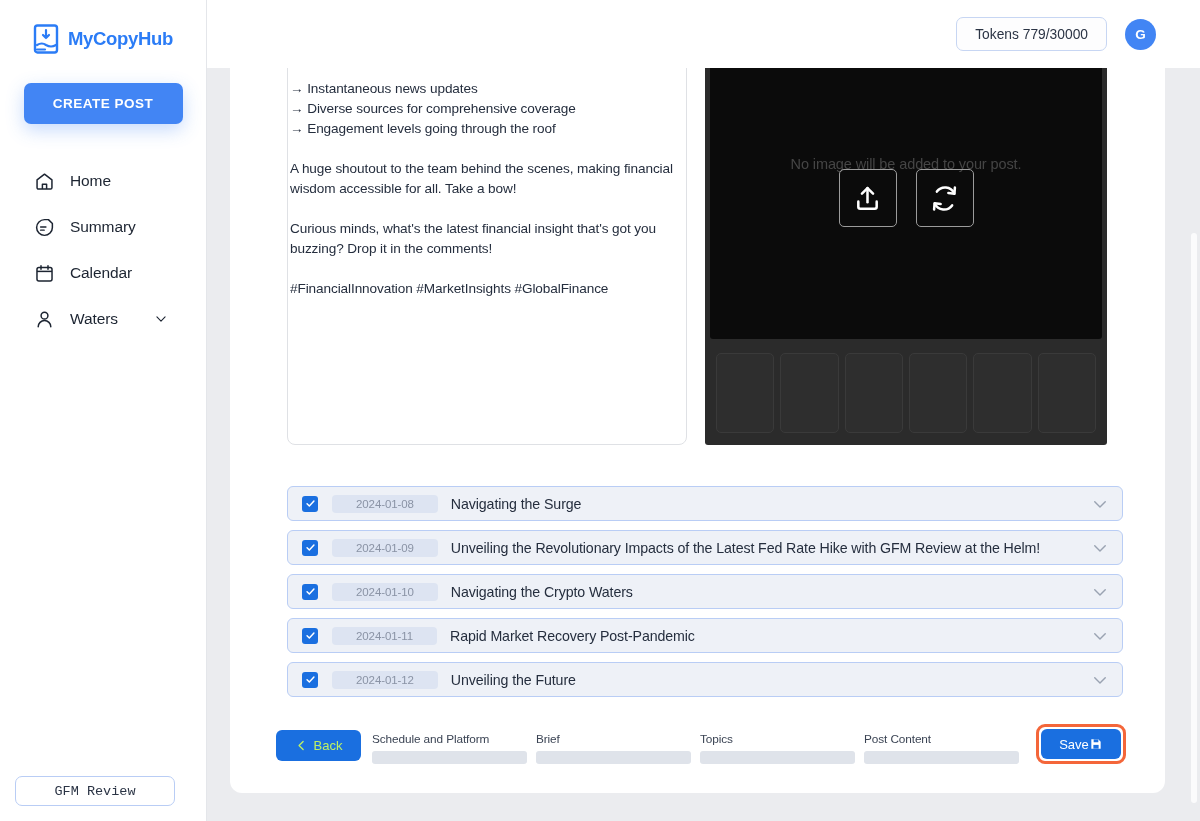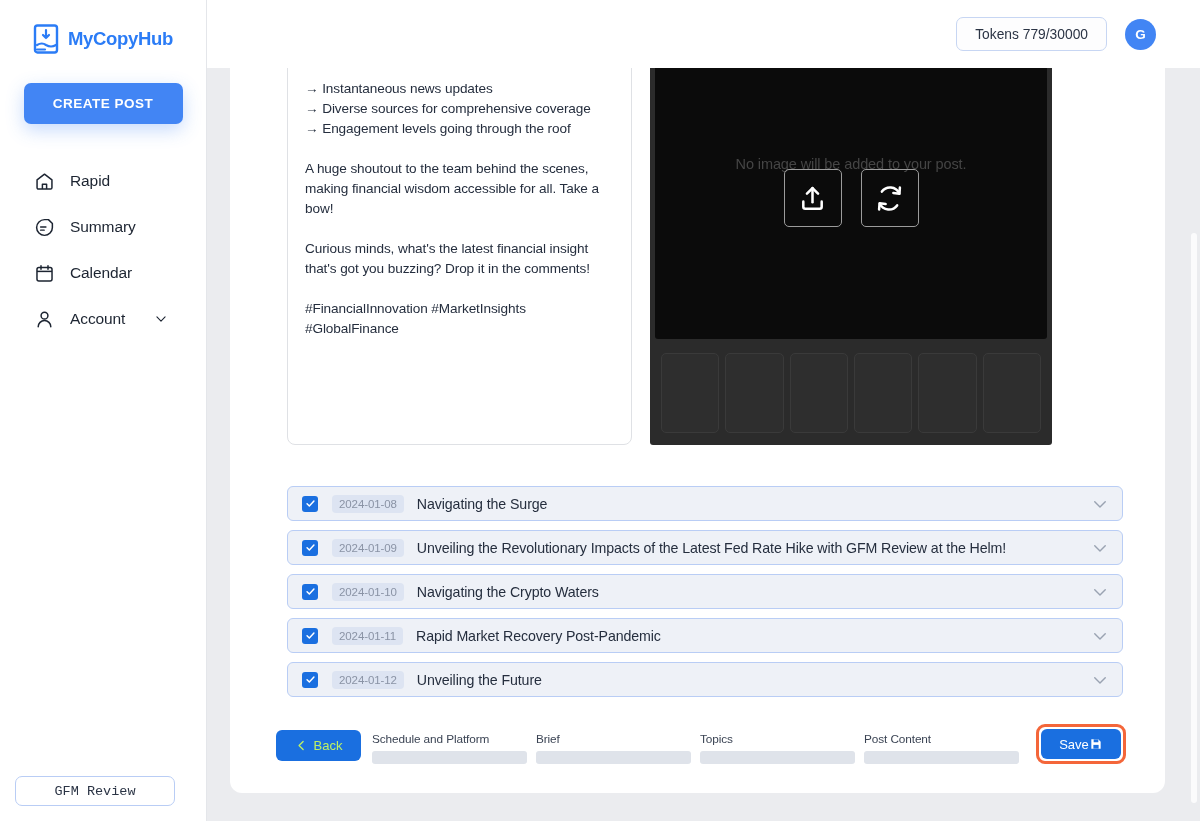--- a/index.html
+++ b/index.html
@@ -161,25 +161,25 @@
     position: absolute;
     left: 57px;
     top: 16px;
     width: 822px;
     display: flex;
     gap: 18px;
   }
 
   
   .editor-box {
-    width: 345px;
+    width: 400px;
     height: 388px;
     border: 1px solid #dfe1e5;
     border-radius: 8px;
-    padding: 21px 13px 13px 17px;
+    padding: 21px 13px 13px 2px;
     overflow: hidden;
   }
   .editor-text {
     font-size: 13.6px;
     line-height: 20px;
     color: #252e3e;
     white-space: pre-wrap;
     letter-spacing: -0.1px;
   }
 
@@ -279,21 +279,21 @@
     cursor: pointer;
   }
   .row-checkbox svg { display:block; width: 11px; height: 11px; color:#ffffff; }
   .row-date {
     margin-left: 14px;
     flex: none;
     background: #dde4f2;
     color: #8a93a5;
     font-size: 11.5px;
     border-radius: 4px;
-    padding: 3px 7px;
+    padding: 3px 24px;
     letter-spacing: -0.1px;
   }
   .row-title {
     margin-left: 13px;
     font-size: 14.2px;
     color: #252e3e;
     letter-spacing: -0.1px;
     white-space: nowrap;
     overflow: hidden;
     text-overflow: ellipsis;
@@ -431,21 +431,21 @@
 
     <nav class="nav">
 
       <div class="nav-item">
         <span class="nav-icon">
           <svg viewBox="0 0 24 24" fill="none" xmlns="http://www.w3.org/2000/svg">
             <path d="M3.5 10.2 L12 3.6 L20.5 10.2 V19 a1.6 1.6 0 0 1-1.6 1.6 H5.1 A1.6 1.6 0 0 1 3.5 19 Z" stroke="currentColor" stroke-width="1.7" stroke-linejoin="round"></path>
             <path d="M9.6 20.6 v-5.4 h4.8 v5.4" stroke="currentColor" stroke-width="1.7" stroke-linejoin="round"></path>
           </svg>
         </span>
-        <span class="nav-label">Rapid</span>
+        <span class="nav-label">Home</span>
       </div>
 
       <div class="nav-item">
         <span class="nav-icon">
           <svg viewBox="0 0 24 24" fill="none" xmlns="http://www.w3.org/2000/svg">
             <path d="M12 3 a9 9 0 1 0 9 9 V7.5 L16.5 3 Z" stroke="currentColor" stroke-width="1.7" stroke-linejoin="round"></path>
             <path d="M7.6 11.5 h6 M7.6 15 h4" stroke="currentColor" stroke-width="1.7" stroke-linecap="round"></path>
           </svg>
         </span>
         <span class="nav-label">Summary</span>
@@ -462,21 +462,21 @@
         <span class="nav-label">Calendar</span>
       </div>
 
       <div class="nav-item">
         <span class="nav-icon">
           <svg viewBox="0 0 24 24" fill="none" xmlns="http://www.w3.org/2000/svg">
             <circle cx="12" cy="7.6" r="3.9" stroke="currentColor" stroke-width="1.7"></circle>
             <path d="M4.8 20.4 a7.2 7.2 0 0 1 14.4 0" stroke="currentColor" stroke-width="1.7" stroke-linecap="round"></path>
           </svg>
         </span>
-        <span class="nav-label">Account</span>
+        <span class="nav-label">Waters</span>
         <span class="nav-chevron">
           <svg viewBox="0 0 24 24" fill="none" xmlns="http://www.w3.org/2000/svg">
             <path d="M5 8.5 L12 15.5 L19 8.5" stroke="currentColor" stroke-width="1.9" stroke-linecap="round" stroke-linejoin="round"></path>
           </svg>
         </span>
       </div>
 
     </nav>
 
     <button class="gfm-review-btn">GFM Review</button>

